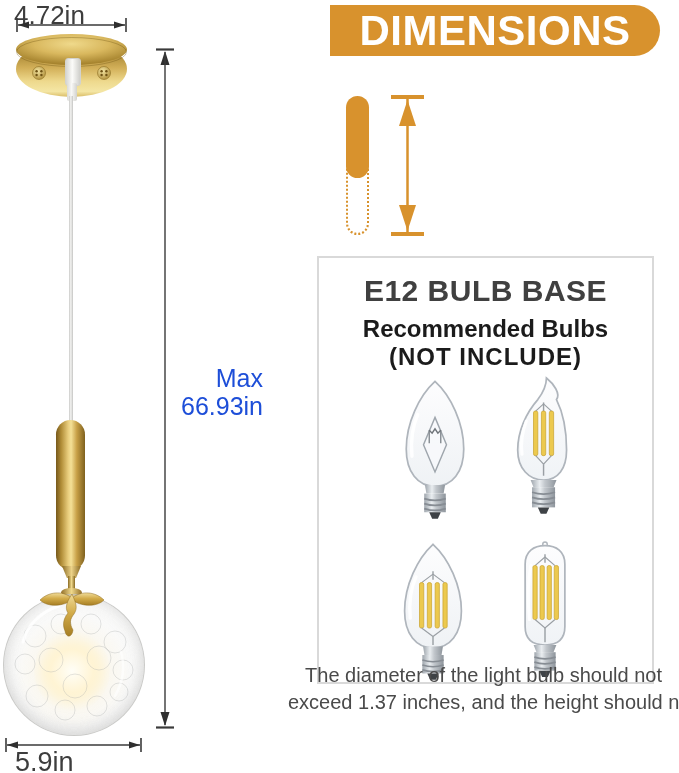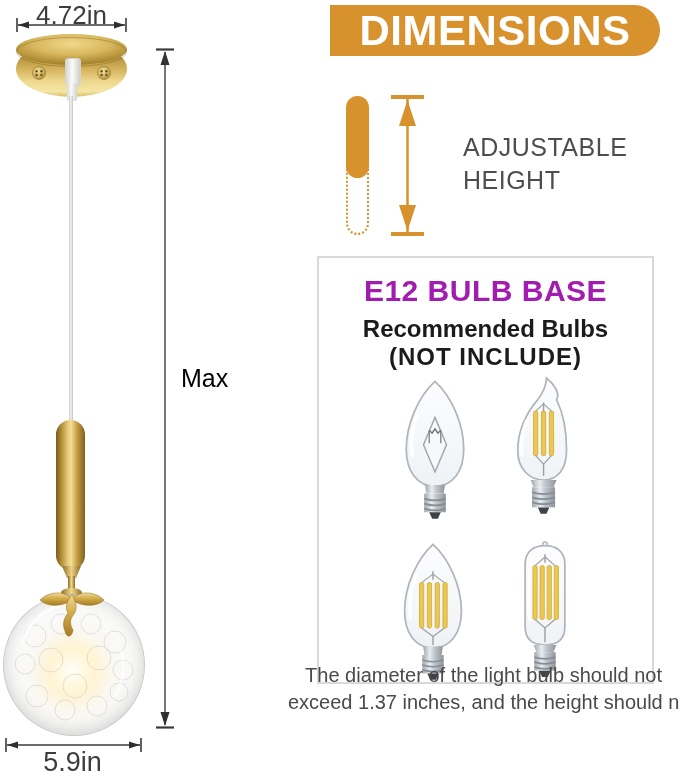--- a/index.html
+++ b/index.html
@@ -1,22 +1,22 @@
 <!DOCTYPE html>
 <html style="--accent: #d8922d;"><head>
 <meta charset="utf-8">
 <style>
   html,body{margin:0;padding:0;}
   body{font-family:"Liberation Sans", sans-serif; background:#ffffff;}
   #canvas{position:relative;width:679px;height:773px;background:#fff;overflow:hidden;}
   .abs{position:absolute;}
 
   
-  .dim-label{color:#3d3d3d;font-size:26px;text-align:center;}
-  .max-label{color:#000000;font-size:25px;line-height:1.12;text-align:right;}
+  .dim-label{color:#3d3d3d;font-size:26px;}
+  .max-label{color:#1d4ed8;font-size:25px;line-height:1.12;text-align:right;}
 
   
   .cord{left:69px;top:96px;width:4px;height:326px;
         background:linear-gradient(90deg,#c9c9c7,#f3f3f1 45%,#c4c4c2);}
   .connector-top{left:65px;top:58px;width:14px;height:26px;border-radius:3px;
         background:linear-gradient(90deg,#d6d6d2,#fbfbf9 45%,#cfcfcb);border:1px solid #d3d3cf;}
   .connector-bot{left:67px;top:83px;width:10px;height:18px;border-radius:2px;
         background:linear-gradient(90deg,#dadad6,#f8f8f6 45%,#d2d2ce);}
   .rod{left:56px;top:420px;width:29px;height:150px;border-radius:15px;
         background:linear-gradient(90deg,#77591c 0%,#b08c36 18%,#e9cd7d 42%,#f4e096 52%,#c79f46 72%,#7f611e 100%);}
@@ -40,21 +40,21 @@
           border-radius:0 26px 26px 0;display:flex;align-items:center;justify-content:center;}
   .banner-text{color:#ffffff;font-size:42px;font-weight:bold;letter-spacing:.5px;}
   .pill-dotted{left:346px;top:122px;width:23px;height:113px;border-radius:14px;
           border:2.5px dotted var(--accent,#d8922d);background:#fff;box-sizing:border-box;z-index:1;}
   .pill-solid{left:346px;top:96px;width:23px;height:82px;border-radius:12px;
           background:var(--accent,#d8922d);z-index:2;}
   .adj-label{left:463px;top:131px;color:#4d4d4d;font-size:25px;line-height:1.32;letter-spacing:.5px;}
 
   .bulb-box{left:317px;top:256px;width:337px;height:428px;border:2px solid #d9d9d9;
           background:#fff;box-sizing:border-box;}
-  .bb-title{margin-top:16px;text-align:center;color:#a21caf;font-size:30px;font-weight:bold;letter-spacing:.5px;}
+  .bb-title{margin-top:16px;text-align:center;color:#404040;font-size:30px;font-weight:bold;letter-spacing:.5px;}
   .bb-sub{margin-top:7px;text-align:center;color:#1b1b1b;font-size:24px;font-weight:bold;}
   .bb-note{margin-top:0;text-align:center;color:#1b1b1b;font-size:24px;font-weight:bold;letter-spacing:1px;}
 
   .footer{left:288px;top:662px;width:391px;text-align:center;color:#4a4a4a;font-size:20px;line-height:1.35;}
   .footer-line{white-space:nowrap;}
 
   svg{display:block;}
 </style>
 </head>
 <body>
@@ -153,20 +153,21 @@
   <svg class="abs" style="left:153px;top:48px;" width="24" height="681" viewBox="0 0 24 681">
     <line x1="3" y1="1.5" x2="21" y2="1.5" stroke="#3a3a3a" stroke-width="2.2"></line>
     <polygon points="12,3 7.5,17 16.5,17" fill="#2f2f2f"></polygon>
     <line x1="12" y1="4" x2="12" y2="677" stroke="#3a3a3a" stroke-width="1.4"></line>
     <polygon points="12,678 7.5,664 16.5,664" fill="#2f2f2f"></polygon>
     <line x1="3" y1="679.5" x2="21" y2="679.5" stroke="#3a3a3a" stroke-width="2.2"></line>
   </svg>
 
   <div class="abs max-label" style="left:181px;top:364px;">
     <div>Max</div>
+    <div>66.93in</div>
   </div>
 
   <svg class="abs" style="left:5px;top:737px;" width="137" height="16" viewBox="0 0 137 16">
     <line x1="1" y1="1" x2="1" y2="15" stroke="#3a3a3a" stroke-width="1.6"></line>
     <line x1="136" y1="1" x2="136" y2="15" stroke="#3a3a3a" stroke-width="1.6"></line>
     <line x1="2" y1="8" x2="135" y2="8" stroke="#3a3a3a" stroke-width="1.4"></line>
     <polygon points="2,8 13,4.5 13,11.5" fill="#2f2f2f"></polygon>
     <polygon points="135,8 124,4.5 124,11.5" fill="#2f2f2f"></polygon>
   </svg>
   <div class="abs dim-label" style="left:15px;top:747px;width:115px;font-size:27px;">5.9in</div>
@@ -179,24 +180,20 @@
   <div class="abs pill-solid"></div>
 
   <svg class="abs" style="left:389px;top:95px;" width="37" height="141" viewBox="0 0 37 141">
     <rect x="2" y="0" width="33" height="4" fill="#d8922d"></rect>
     <rect x="2" y="137" width="33" height="4" fill="#d8922d"></rect>
     <line x1="18.5" y1="4" x2="18.5" y2="137" stroke="#d8922d" stroke-width="2.5"></line>
     <polygon points="18.5,5 10,31 27,31" fill="#d8922d"></polygon>
     <polygon points="18.5,136 10,110 27,110" fill="#d8922d"></polygon>
   </svg>
 
-  <div class="abs adj-label">
-    <div>ADJUSTABLE</div>
-    <div>HEIGHT</div>
-  </div>
 
   <div class="abs bulb-box">
     <div class="bb-title">E12 BULB BASE</div>
     <div class="bb-sub">Recommended Bulbs</div>
     <div class="bb-note">(NOT INCLUDE)</div>
 
     <svg class="abs" style="left:70px;top:118px;" width="92" height="146" viewBox="0 0 64 100">
       <defs>
         <linearGradient id="s1" x1="0" y1="0" x2="1" y2="0">
           <stop offset="0%" stop-color="#9fa6ad"></stop>

